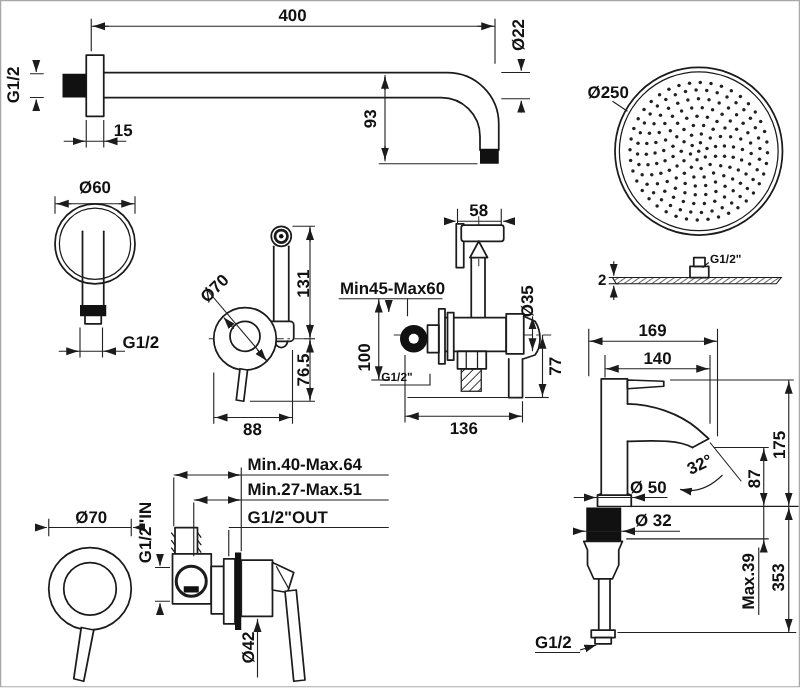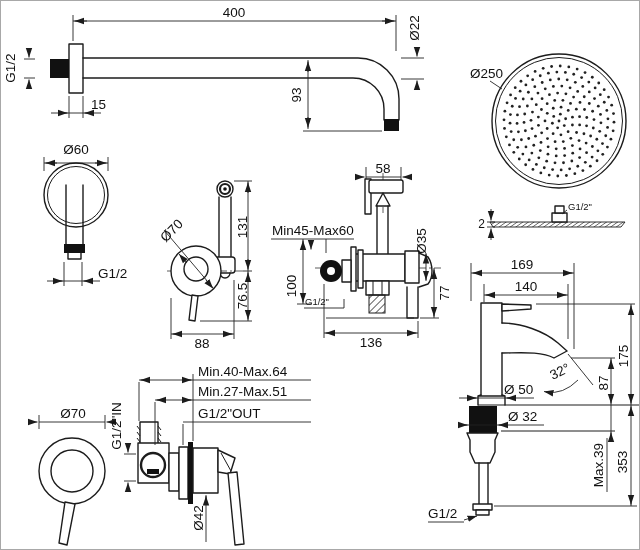--- a/index.html
+++ b/index.html
@@ -1,18 +1,18 @@
 <!DOCTYPE html>
 <html><head>
 <meta charset="utf-8">
 <style>
   html,body{margin:0;padding:0;background:#fff;}
   .page{
     width:638px;height:548px;border:1px solid #a8a8a8;background:#fff;
-    position:relative;font-family:"Liberation Sans", sans-serif;
+    position:relative;font-family:"Liberation Sans", sans-serif;font-weight:bold;
   }
   svg{display:block;}
   .part{fill:none;stroke:#1c1c1c;stroke-width:1.4;stroke-linejoin:round;stroke-linecap:round;}
   .partw{fill:#fff;stroke:#1c1c1c;stroke-width:1.4;stroke-linejoin:round;}
   .fill{fill:#111;stroke:none;}
   .thin{fill:none;stroke:#1c1c1c;stroke-width:1;}
   .dim{fill:none;stroke:#222;stroke-width:0.9;}
   .cl{fill:none;stroke:#333;stroke-width:0.8;stroke-dasharray:9 3 2 3;}
   text{fill:#111;font-family:"Liberation Sans", sans-serif;}
   .lbl{font-size:13.5px;}

